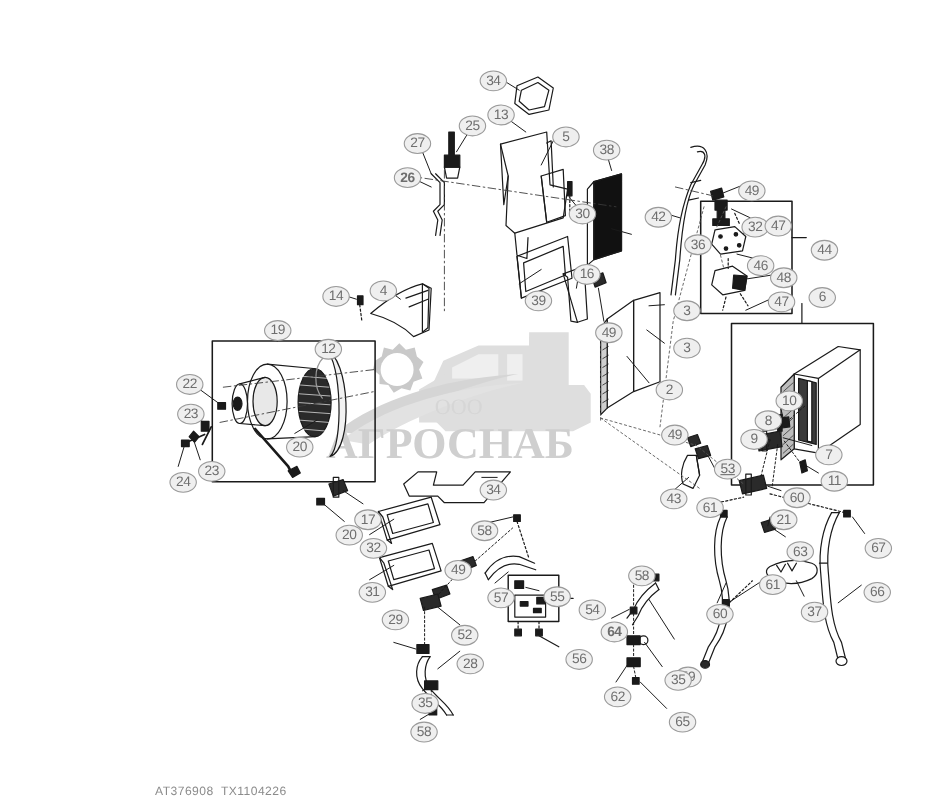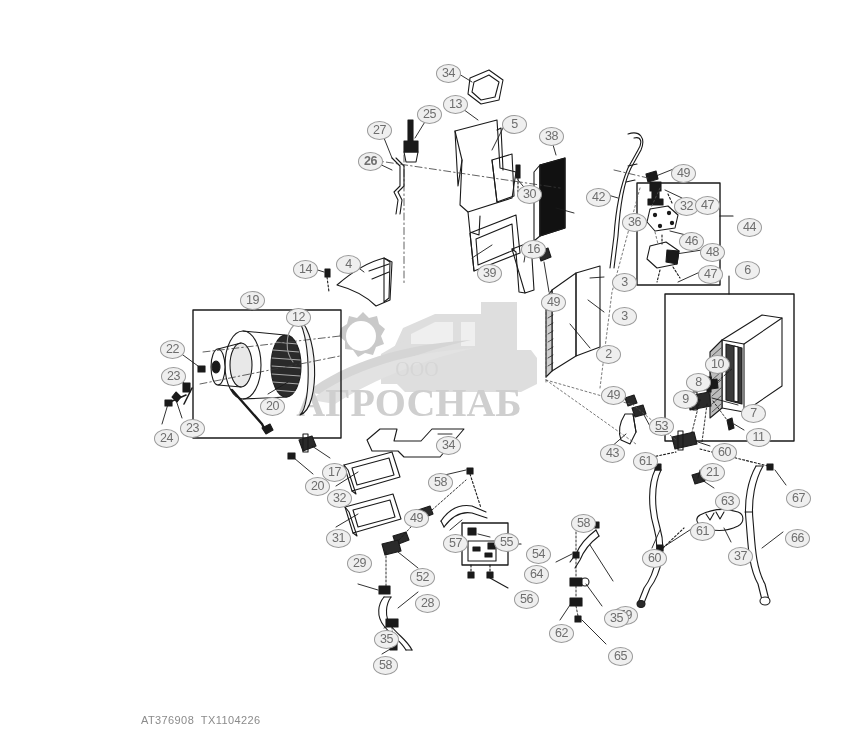--- a/index.html
+++ b/index.html
@@ -545,21 +545,21 @@
       <div class="callout" style="left: 712px; top: 443px;">60</div>
       <div class="callout" style="left: 633px; top: 452px;">61</div>
       <div class="callout" style="left: 700px; top: 463px;">21</div>
       <div class="callout" style="left: 715px; top: 492px;">63</div>
       <div class="callout" style="left: 786px; top: 489px;">67</div>
       <div class="callout" style="left: 690px; top: 522px;">61</div>
       <div class="callout" style="left: 728px; top: 547px;">37</div>
       <div class="callout" style="left: 785px; top: 529px;">66</div>
       <div class="callout" style="left: 642px; top: 549px;">60</div>
       <div class="callout" style="left: 571px; top: 514px;">58</div>
-      <div class="callout" style="left: 524px; top: 565px;">64</div>
+      <div class="callout" style="left: 546px; top: 565px; font-weight: bold;">64</div>
       <div class="callout" style="left: 613px; top: 606px;">59</div>
       <div class="callout" style="left: 604px; top: 609px;">35</div>
       <div class="callout" style="left: 549px; top: 624px;">62</div>
       <div class="callout" style="left: 608px; top: 647px;">65</div>
       <div class="callout" style="left: 322px; top: 463px;">17</div>
       <div class="callout" style="left: 305px; top: 477px;">20</div>
       <div class="callout" style="left: 327px; top: 489px;">32</div>
       <div class="callout" style="left: 326px; top: 529px; text-align: center;">31</div>
       <div class="callout" style="left: 436px; top: 436px;">34</div>
       <div class="callout" style="left: 428px; top: 473px;">58</div>

